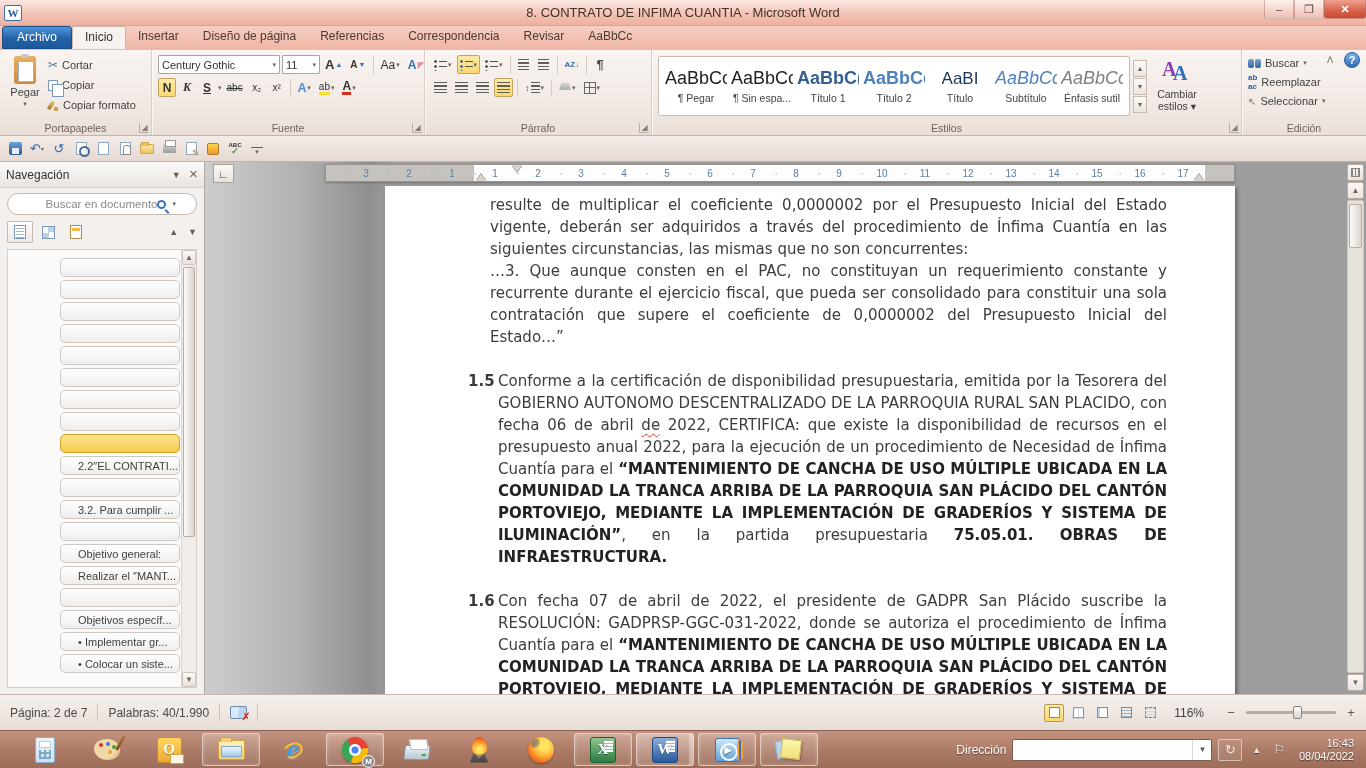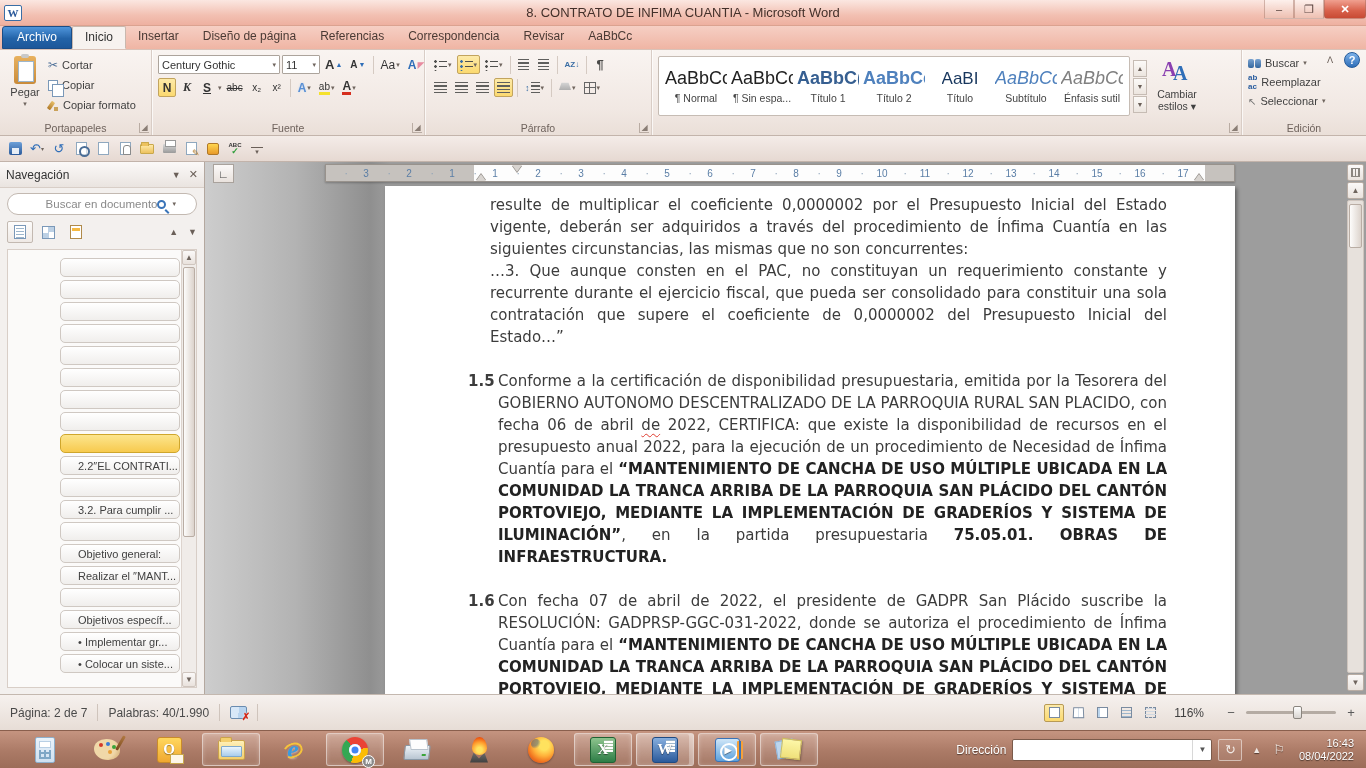--- a/index.html
+++ b/index.html
@@ -406,21 +406,21 @@
         </div>
       </div>
       <div class="glabel">Párrafo</div>
       <div class="dlg">◢</div>
     </div>
 
     <div class="rgroup" style="width:590px">
       <div class="stylegal">
           <div class="stitem st-normal">
             <div class="stprev">AaBbCcDc</div>
-            <div class="stname">¶ Normal</div>
+            <div class="stname">¶ Pegar</div>
           </div>
           <div class="stitem st-normal">
             <div class="stprev">AaBbCcDc</div>
             <div class="stname">¶ Sin espa...</div>
           </div>
           <div class="stitem st-h1">
             <div class="stprev">AaBbC(</div>
             <div class="stname">Título 1</div>
           </div>
           <div class="stitem st-h2">
@@ -445,20 +445,21 @@
         <div class="ga">▼</div>
         <div class="ga">▼</div>
       </div>
       <div class="bigbtn" style="width:58px">
         <div class="bigAA">
             <span class="a1">A</span>
             <span class="a2">A</span>
           </div>
         <div class="twoline"><span>Cambiar</span><br><span>estilos ▾</span></div>
       </div>
+      <div class="glabel">Estilos</div>
       <div class="dlg">◢</div>
     </div>
 
     <div class="rgroup" style="flex:1;border-right:none">
       <div class="edrows">
         <div class="mini">
             <span class="ico-binoc"></span>
             <span>Buscar</span>
             <span class="arrow">▾</span>
           </div>

